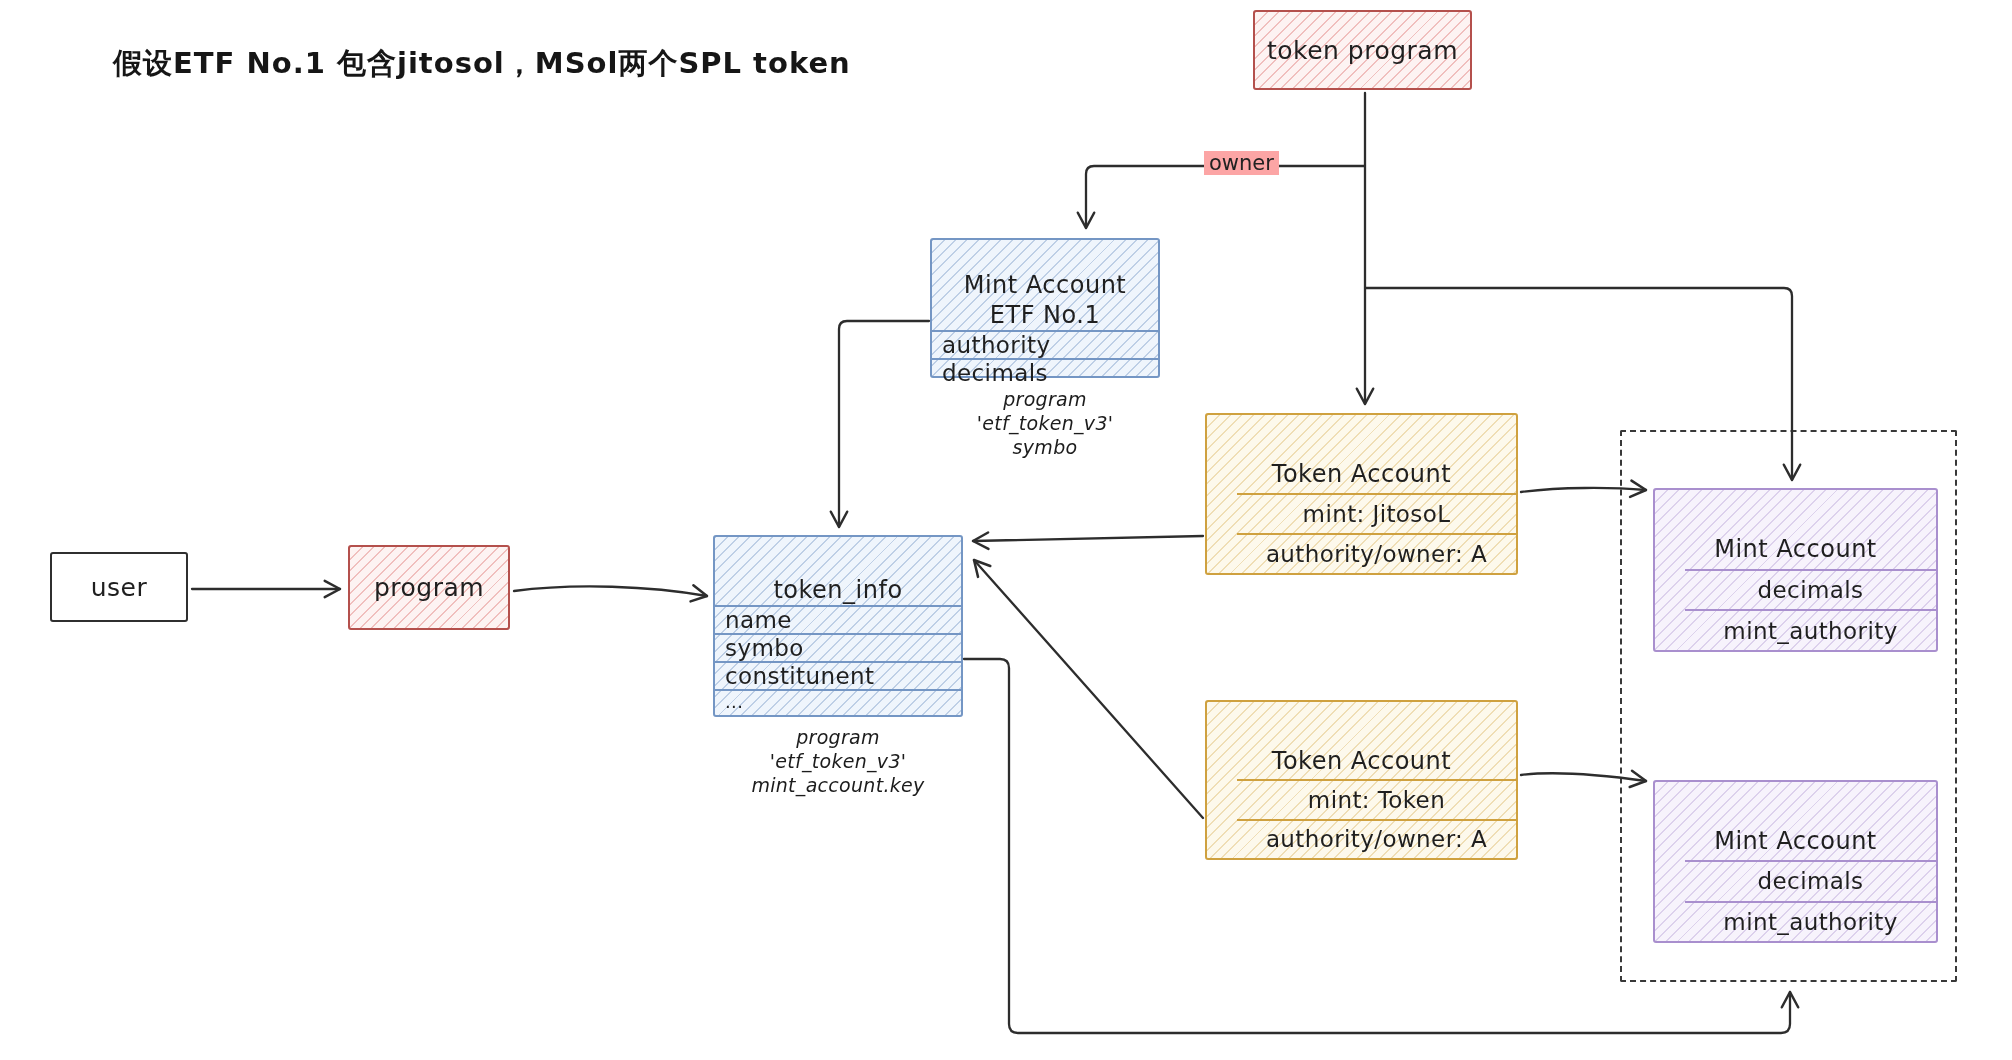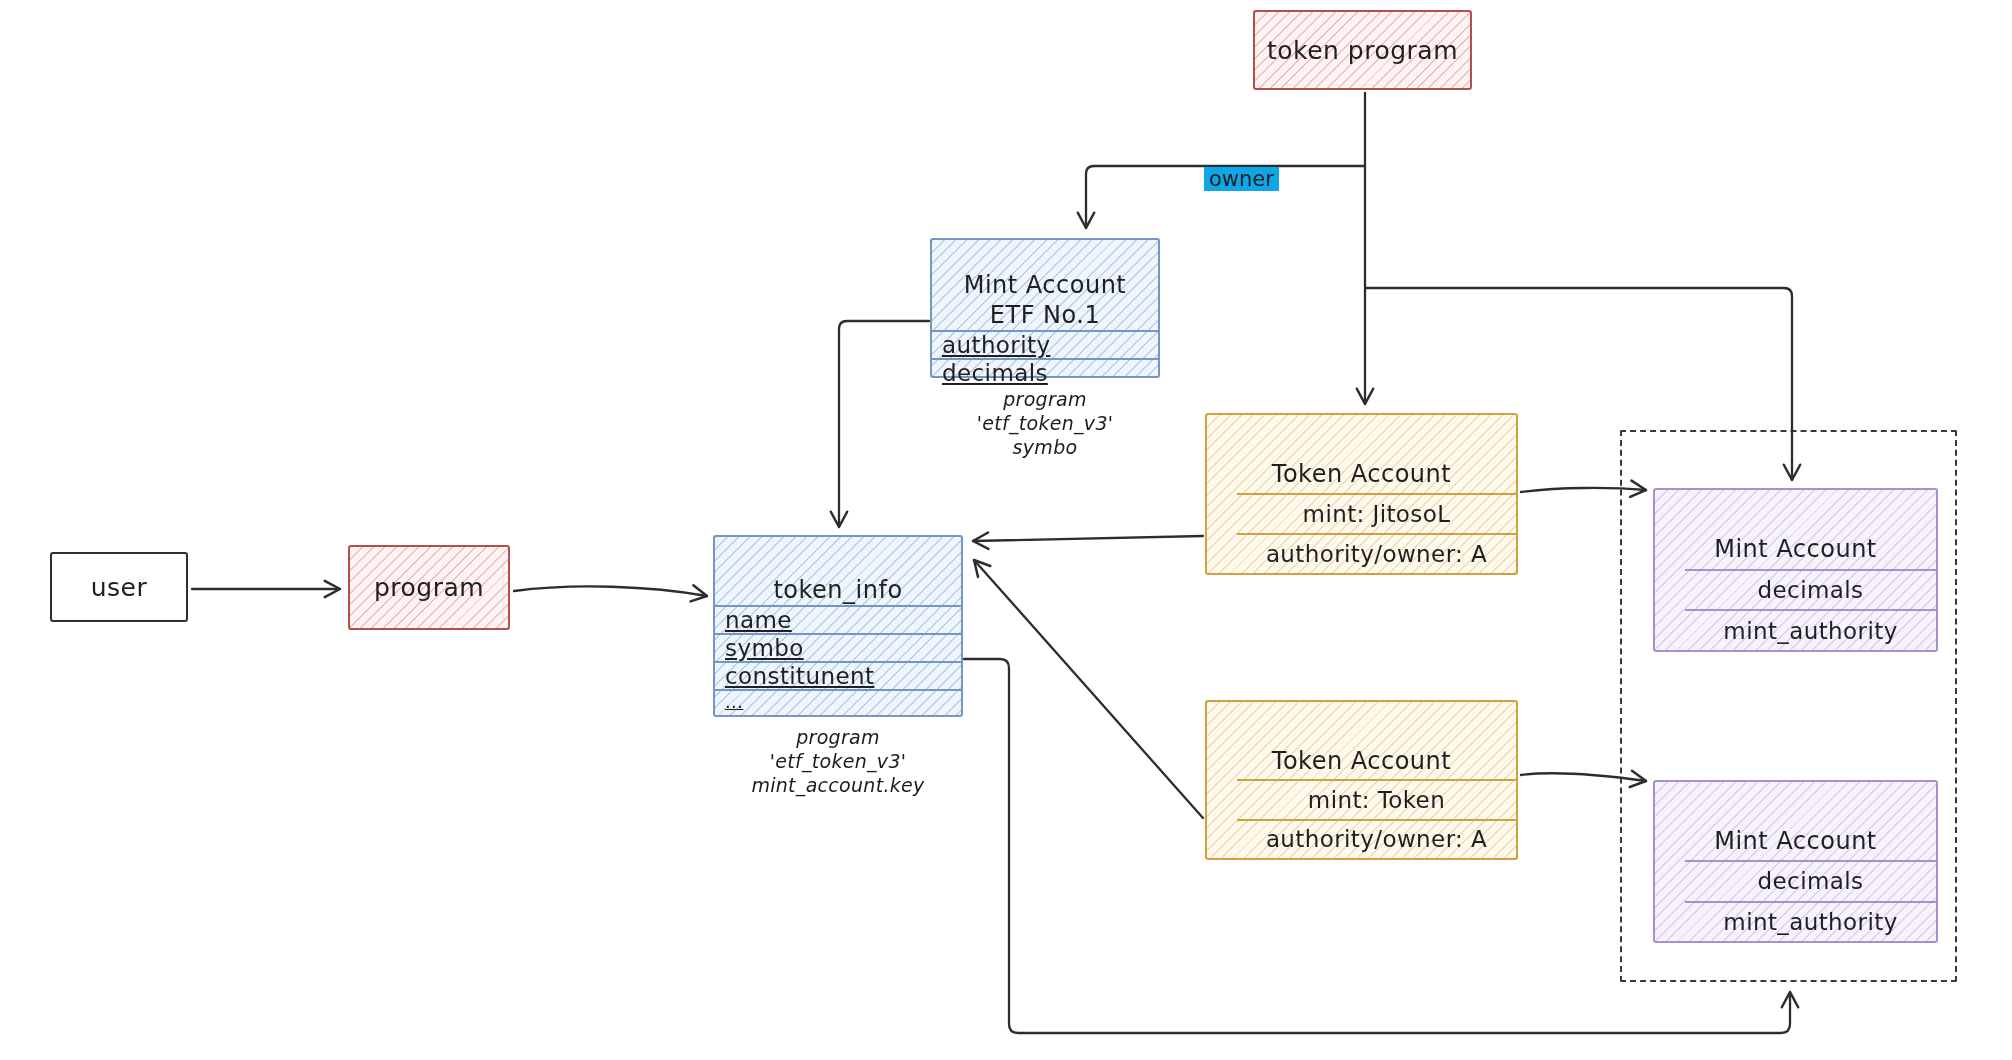--- a/index.html
+++ b/index.html
@@ -36,21 +36,21 @@
   .hdr{
     display:flex;flex-direction:column;align-items:center;justify-content:center;
     font-size:24px;line-height:1.25;letter-spacing:0.5px;margin-top:40px;
   }
   .row{
     box-sizing:border-box;
     border-top:2.2px solid var(--bc);
     display:flex;align-items:center;
     font-size:23px;letter-spacing:0.4px;
   }
-  .row.left{padding-left:10px;justify-content:flex-start;text-decoration:underline;}
+  .row.left{padding-left:10px;justify-content:flex-start;}
   .row.center{justify-content:center;margin-left:30px;}
   .row.tiny{font-size:18px;align-items:flex-end;padding-bottom:6px;}
 
   .caption{
     position:absolute;
     text-align:center;
     font-style:italic;
     font-size:19px;
     line-height:1.25;
     color:#1c1c1c;
@@ -60,22 +60,22 @@
     position:absolute;
     left:113px;top:44px;
     font-size:29px;
     font-weight:600;
     letter-spacing:1px;
     color:#161616;
     white-space:nowrap;
   }
   .edge-label{
     position:absolute;
-    left:1204px;top:167px;
-    background:#0ea5e9;
+    left:1204px;top:151px;
+    background:#fca5a5;
     padding:0 5px;
     font-size:21px;
     color:#222;
     z-index:5;
   }
   .dashed-group{
     position:absolute;
     box-sizing:border-box;
     border:2.6px dashed #383838;
     border-radius:2px;
@@ -88,20 +88,21 @@
     z-index:3;
     pointer-events:none;
   }
   .node{z-index:2;}
 </style>
 </head>
 <body>
 
 <div id="canvas">
 
+  <div class="note">假设ETF No.1 包含jitosol，MSol两个SPL token</div>
 
   <div class="dashed-group" style="left:1620px;top:430px;width:337px;height:552px"></div>
 
   <div class="node red" style="left:1253px;top:10px;width:219px;height:80px">
     <div class="single-label">token program</div>
   </div>
 
   <div class="node plain" style="left:50px;top:552px;width:138px;height:70px">
     <div class="single-label">user</div>
   </div>

